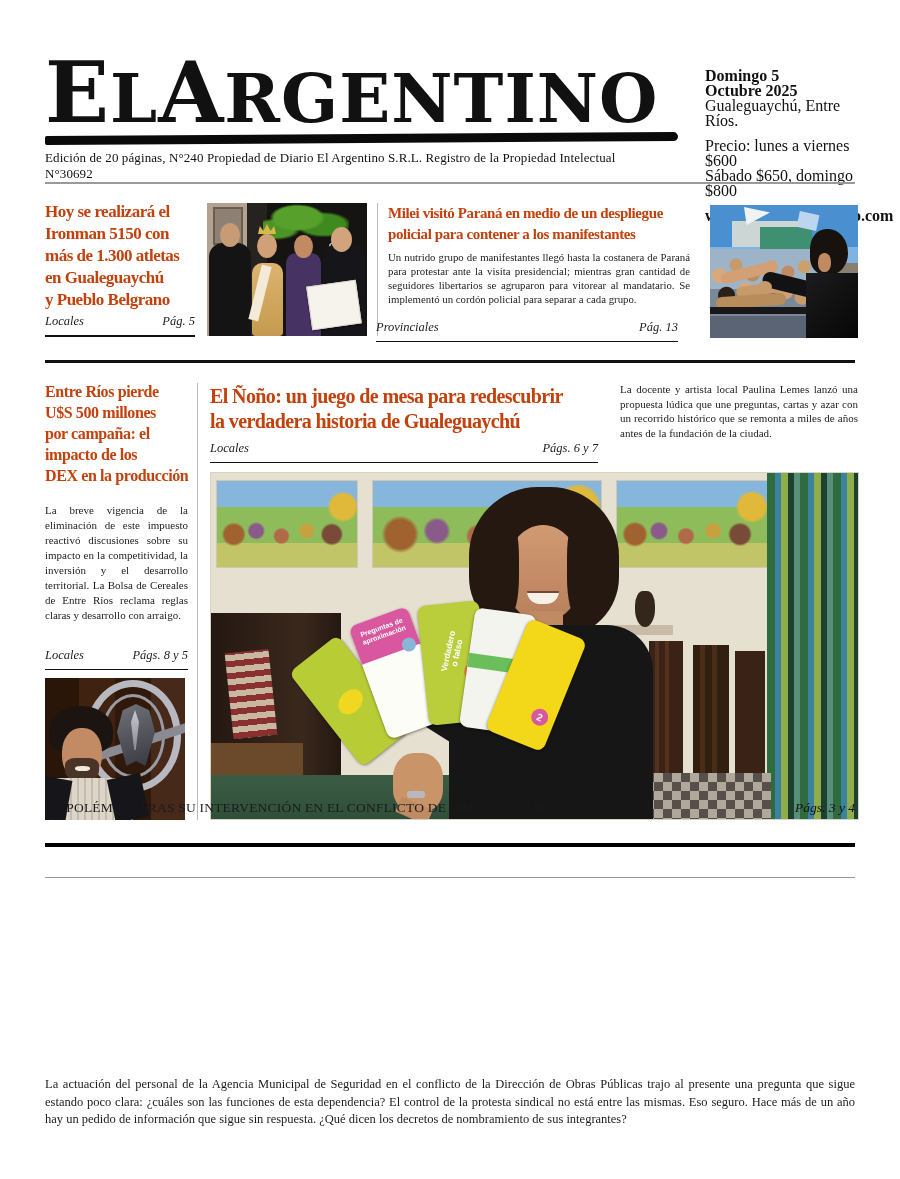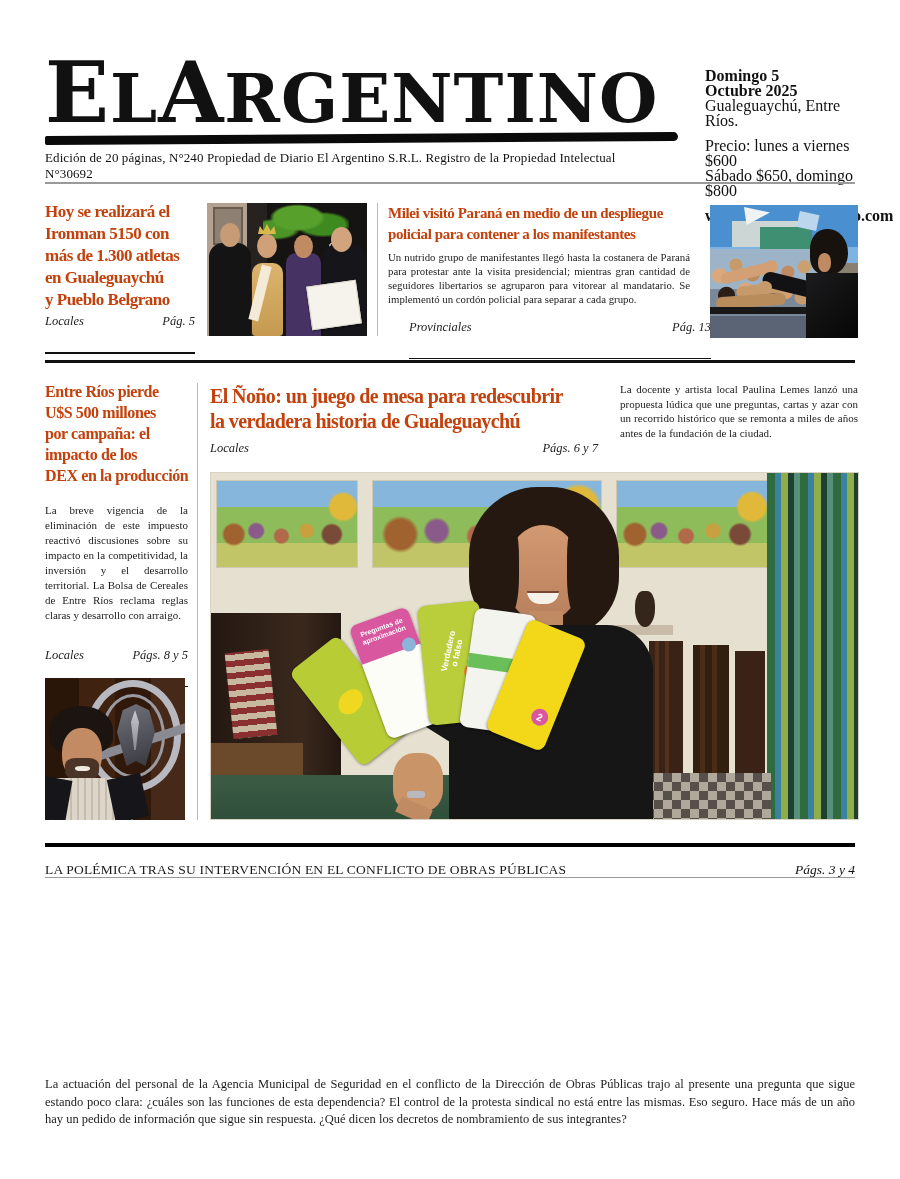--- a/index.html
+++ b/index.html
@@ -18,35 +18,35 @@
   .mast-info .b{font-weight:bold;}
   .mast-gap{height:10px;}
   .edition-line{left:45px;top:150px;width:620px;font-size:13px;font-weight:normal;letter-spacing:0.1px;}
   
   .hrule-gray{height:2px;background:#9a9a9a;}
   .hrule-black3{height:3px;background:#101010;}
   .hrule-black4{height:4px;background:#000;}
   .hrule-thin{height:1px;background:#999;}
   .vrule{width:1px;background:#b9b9b9;}
   
-  .krow{display:flex;justify-content:space-between;font-style:italic;font-size:12.5px;color:#222;border-bottom:2px solid #111;padding-bottom:23px;}
+  .krow{display:flex;justify-content:space-between;font-style:italic;font-size:12.5px;color:#222;border-bottom:2px solid #111;padding-bottom:6px;}
   .krow.thin{border-bottom-width:1.5px;}
   
   .h-ironman{left:45px;top:201px;width:156px;font-size:17px;line-height:22px;letter-spacing:-0.5px;}
   .k-ironman{left:45px;top:314px;width:150px;}
   .h-milei{left:388px;top:203px;width:304px;font-size:15px;line-height:21px;letter-spacing:-0.4px;}
   .b-milei{left:388px;top:250px;width:302px;font-size:10.8px;line-height:14px;}
-  .k-milei{left:409px;top:320px;width:302px;align-items:center;}
+  .k-milei{left:376px;top:320px;width:302px;align-items:center;}
   .h-dex{left:45px;top:381px;width:148px;font-size:16px;line-height:21px;letter-spacing:-0.4px;}
   .b-dex{left:45px;top:503px;width:143px;font-size:11px;line-height:15px;}
   .k-dex{left:45px;top:648px;width:143px;}
   .h-nono{left:210px;top:384px;width:392px;font-size:20px;line-height:25px;letter-spacing:-0.6px;}
   .k-nono{left:210px;top:441px;width:388px;}
   .sf-nono{left:620px;top:382px;width:238px;font-size:11px;line-height:14.5px;}
-  .banner-row{left:45px;top:862px;width:810px;display:flex;justify-content:space-between;align-items:baseline;}
+  .banner-row{left:45px;top:800px;width:810px;display:flex;justify-content:space-between;align-items:baseline;}
   .banner-txt{font-size:13.5px;letter-spacing:0.2px;color:#1a1a1a;}
   .banner-pg{font-style:italic;font-size:13.5px;}
   .mega{left:45px;top:893px;width:810px;text-align:center;font-weight:bold;font-size:47px;line-height:54px;letter-spacing:-1px;color:#0a0a0a;}
   .lead{left:45px;top:1076px;width:810px;font-size:12.5px;line-height:17.5px;}
   
   .photo{overflow:hidden;background:#888;}
   .photo *{position:absolute;}
   
   .ph1{left:207px;top:203px;width:160px;height:133px;background:linear-gradient(90deg,#b3a291 0 40px,#262220 40px 60px,#161412 60px);}
   .ph1-frame{left:6px;top:4px;width:26px;height:34px;background:#8f8074;border:2px solid #6a5d50;}

